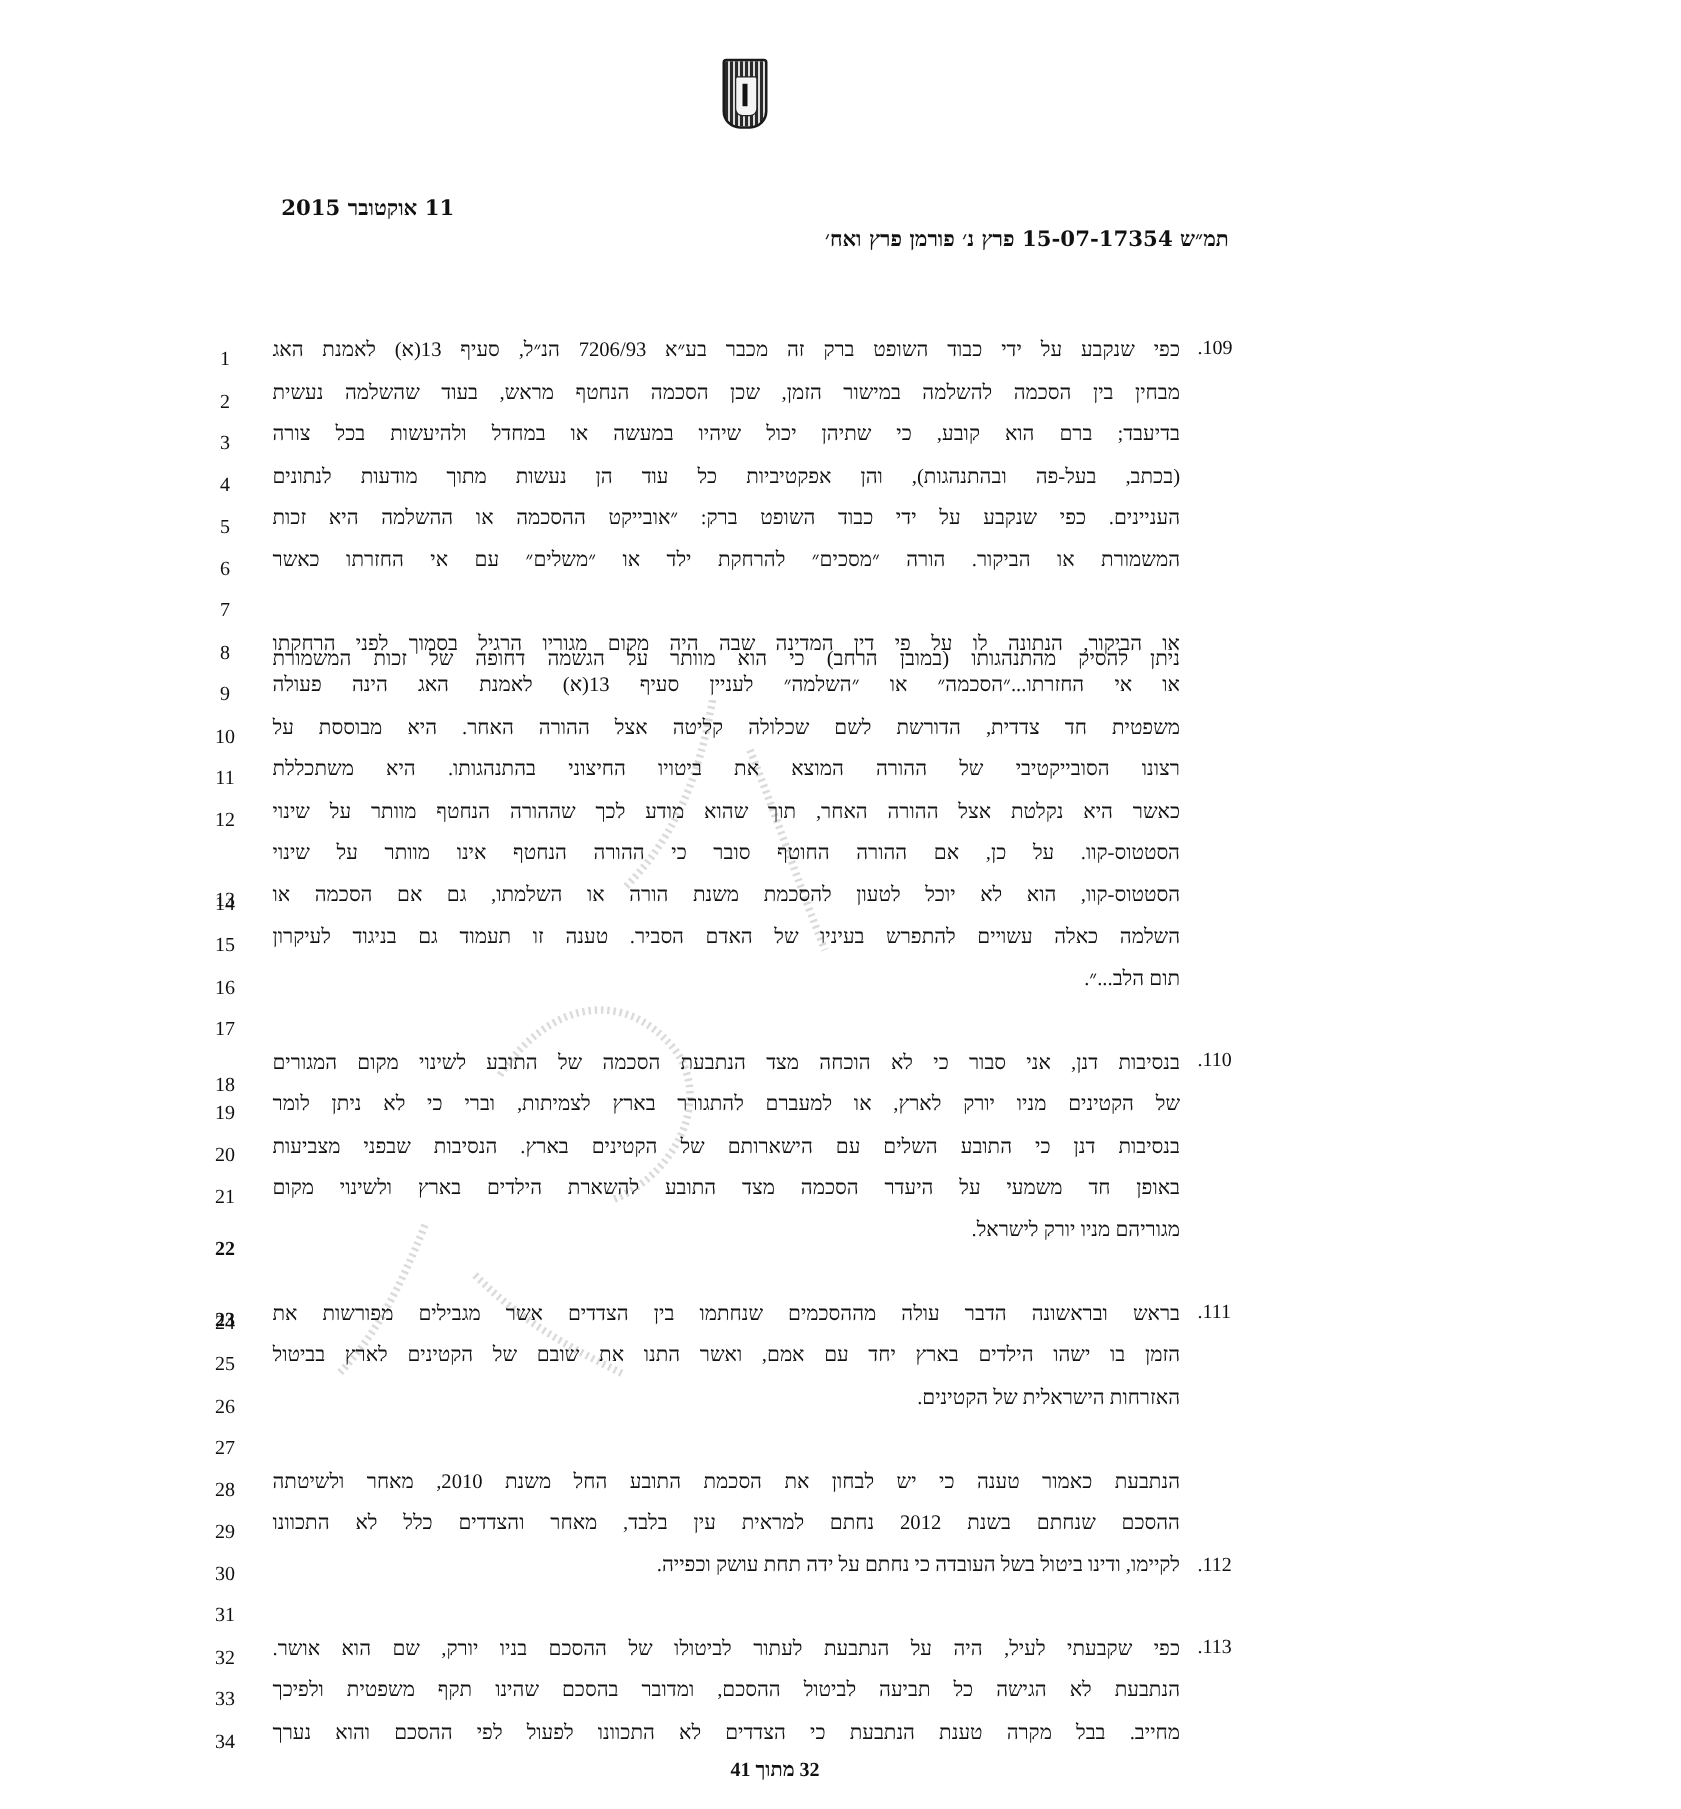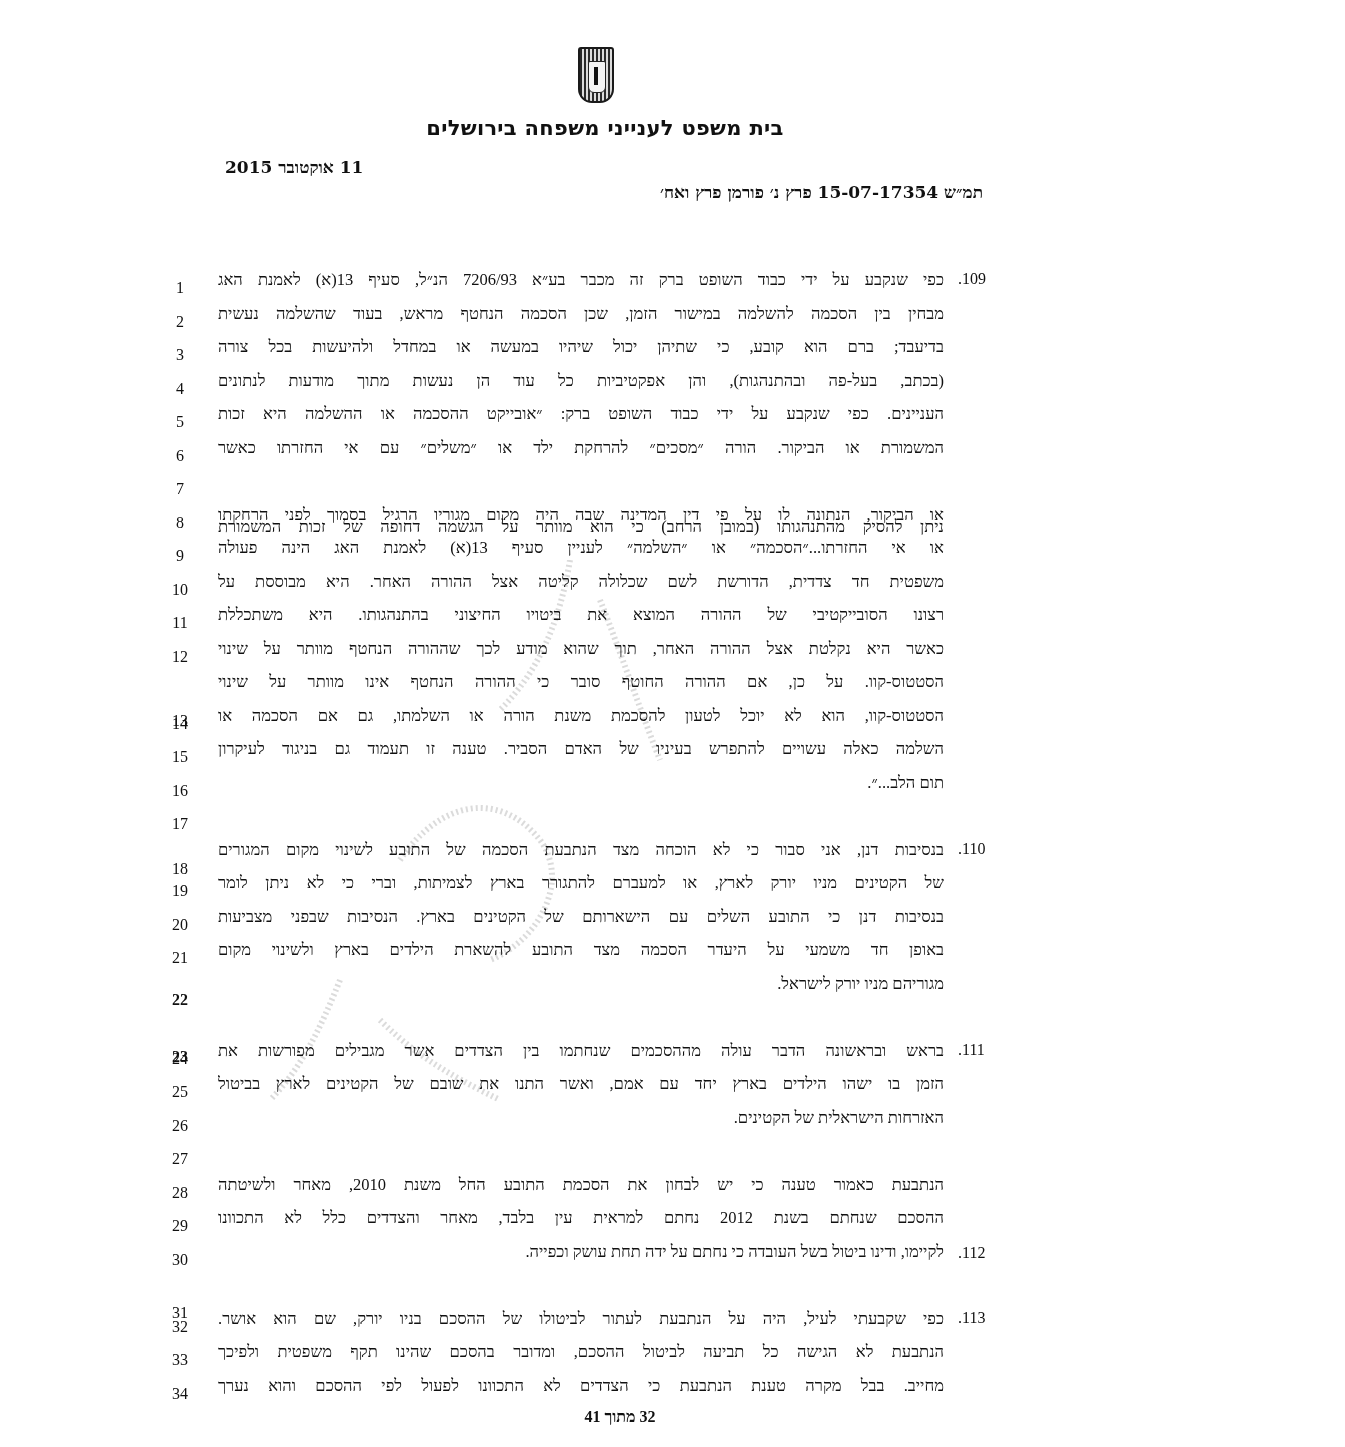--- a/index.html
+++ b/index.html
@@ -156,21 +156,20 @@
       opacity: 0.35;
     }
   </style>
 </head>
 <body>
 
 <div class="page">
 
   <div class="emblem"></div>
 
-  <div class="court-name">בית משפט לענייני משפחה בירושלים</div>
   <div class="date">11 אוקטובר 2015</div>
   <div class="case-line">תמ״ש 15-07-17354 פרץ נ׳ פורמן פרץ ואח׳</div>
 
   <svg class="watermark" viewBox="0 0 560 560">
     <g fill="none" stroke="#9a9a9a" stroke-width="6" stroke-dasharray="2 3">
       <path d="M330 0 C 320 60, 300 110, 260 150"></path>
       <path d="M360 40 C 380 90, 400 150, 420 200"></path>
       <path d="M160 300 C 200 240, 260 230, 300 280 C 330 320, 300 380, 250 400"></path>
       <path d="M100 420 C 80 470, 60 510, 30 540"></path>
       <path d="M140 460 C 180 500, 220 520, 260 540"></path>
@@ -201,21 +200,21 @@
       <div class="line-num" style="top: 670px;">21</div>
       <div class="line-num" style="top: 712px; font-weight: bold;">22</div>
       <div class="line-num" style="top: 769px; font-weight: bold;">23</div>
       <div class="line-num" style="top: 770.5px;">24</div>
       <div class="line-num" style="top: 804px;">25</div>
       <div class="line-num" style="top: 837.5px;">26</div>
       <div class="line-num" style="top: 871px;">27</div>
       <div class="line-num" style="top: 904.5px;">28</div>
       <div class="line-num" style="top: 938px;">29</div>
       <div class="line-num" style="top: 971.5px;">30</div>
-      <div class="line-num" style="top: 1005px; margin-top: 20px;">31</div>
+      <div class="line-num" style="top: 1005px;">31</div>
       <div class="line-num" style="top: 1038.5px;">32</div>
       <div class="line-num" style="top: 1072px;">33</div>
       <div class="line-num" style="top: 1105.5px;">34</div>
     </div>
 
   <div id="paragraphs">
       <div class="para-num" style="top: 270px;">.109</div>
       <div class="text-line" style="top: 270px; width: 726px;">כפי שנקבע על ידי כבוד השופט ברק זה מכבר בע״א 7206/93 הנ״ל, סעיף 13(א) לאמנת האג</div>
       <div class="text-line" style="top: 303.5px;">מבחין בין הסכמה להשלמה במישור הזמן, שכן הסכמה הנחטף מראש, בעוד שהשלמה נעשית</div>
       <div class="text-line" style="top: 337px;">בדיעבד; ברם הוא קובע, כי שתיהן יכול שיהיו במעשה או במחדל ולהיעשות בכל צורה</div>

